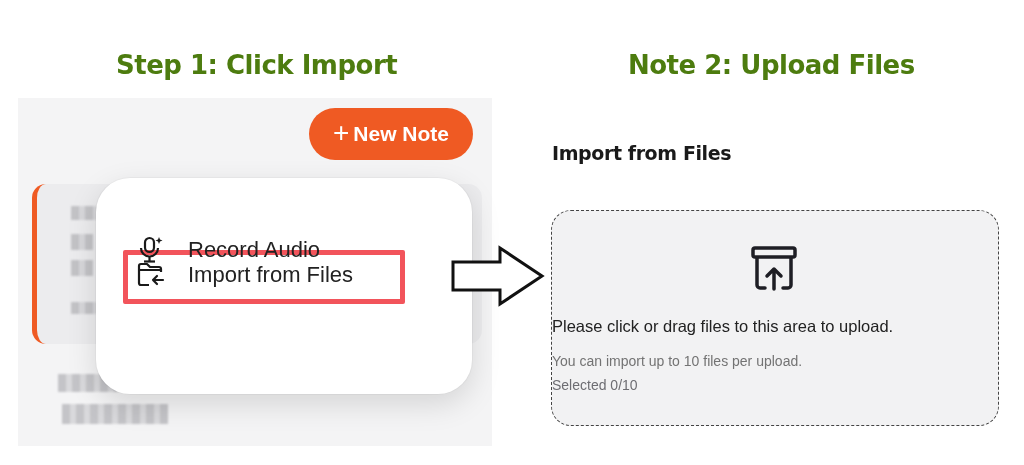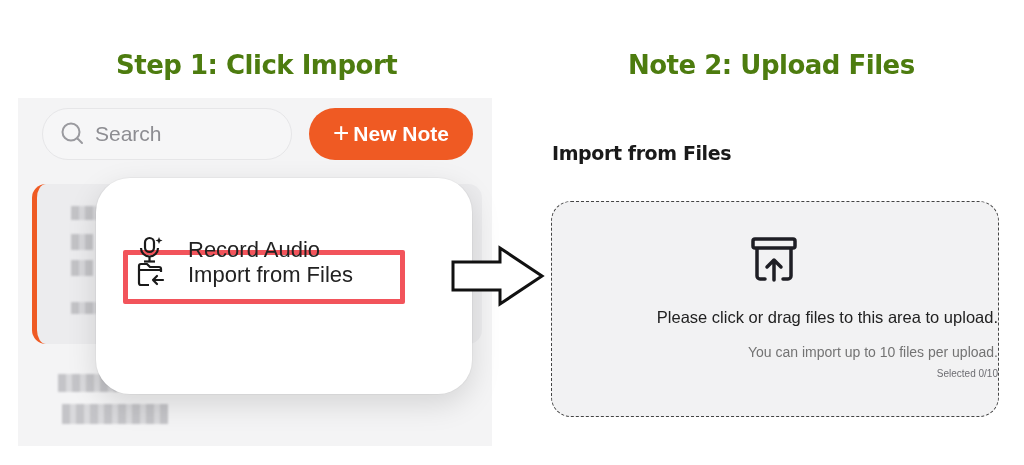--- a/index.html
+++ b/index.html
@@ -59,43 +59,36 @@
 
   
   .arrow { position: absolute; left: 450px; top: 244px; width: 96px; height: 64px; }
 
   
   .import-title {
     position: absolute; left: 552px; top: 142px; font-size: 19px; font-weight: bold;
     color: #1a1a1a; font-family: "DejaVu Sans", sans-serif; letter-spacing: -0.4px;
   }
   .dropzone {
-    position: absolute; left: 551px; top: 201px; width: 448px; height: 216px;
+    position: absolute; left: 551px; top: 210px; width: 448px; height: 216px;
     background: #f2f2f3; border: 1.5px dashed #444; border-radius: 20px;
-    text-align: right;
+    text-align: left;
   }
   .dropzone svg { position: absolute; left: 196px; top: 34px; width: 52px; height: 48px; }
   .dz-main { position: absolute; left: 0; right: 0; top: 106px; font-size: 16.5px; color: #222; }
   .dz-sub { position: absolute; left: 0; right: 0; top: 142px; font-size: 14px; color: #737373; }
-  .dz-count { position: absolute; left: 0; right: 0; top: 166px; font-size: 10px; color: #6d6d72; }
+  .dz-count { position: absolute; left: 0; right: 0; top: 166px; font-size: 14px; color: #6d6d72; }
 </style>
 </head>
 <body>
 
 <div id="step1-title" class="step-title">Step 1: Click Import</div>
 <div id="step2-title" class="step-title">Note 2: Upload Files</div>
 
 <div class="left-panel">
-  <div class="search-box">
-    <svg viewBox="0 0 28 28">
-        <circle cx="12" cy="12" r="8.5" fill="none" stroke="#9a9a9f" stroke-width="2"></circle>
-        <line x1="18.5" y1="18.5" x2="23" y2="23" stroke="#9a9a9f" stroke-width="2" stroke-linecap="round"></line>
-      </svg>
-    <span>Search</span>
-  </div>
   <div class="new-note-btn">
     <span class="plus">+</span>
     <span>New Note</span>
   </div>
 
   <div class="note-card">
     <div class="blur" style="left:34px;top:22px;width:30px;height:14px;"></div>
     <div class="blur" style="left:34px;top:50px;width:22px;height:16px;"></div>
     <div class="blur" style="left:34px;top:76px;width:22px;height:16px;"></div>
     <div class="blur" style="left:34px;top:118px;width:28px;height:12px;"></div>

